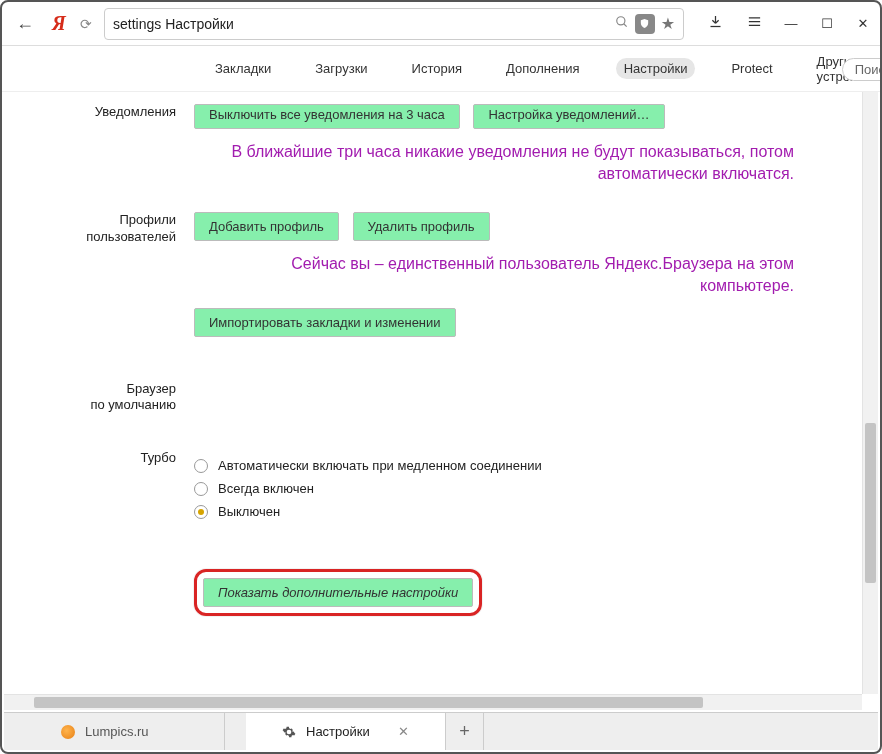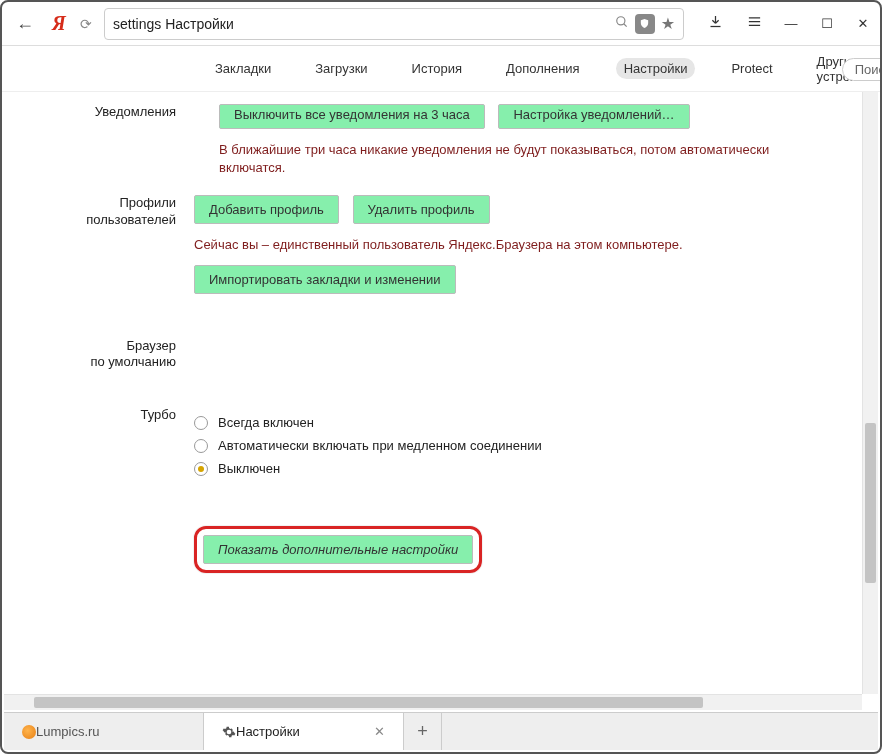--- a/index.html
+++ b/index.html
@@ -69,21 +69,21 @@
   .section-label {
     width:190px; min-width:190px; text-align:right; padding-right:18px;
     color:#222; font-size:13px; line-height:1.3;
   }
   .section-body { flex:1; max-width:600px; }
   .btn {
     display:inline-block; border:1px solid #bbb; background:#86efac;
     padding:6px 14px; font-size:13px; color:#333; border-radius:2px;
     cursor:pointer; margin-right:10px; margin-bottom:8px;
   }
-  .note { color:#7f1d1d; font-size:13px; margin-top:4px; line-height:1.4;}
+  .note { color:#a21caf; font-size:16px; margin-top:4px; line-height:1.4;text-align:right;}
 
   .radio-row, .check-row {
     display:flex; align-items:center; margin:8px 0; font-size:13px;
   }
   .radio {
     width:14px; height:14px; border:1px solid #999; border-radius:50%;
     margin-right:10px; display:flex; align-items:center; justify-content:center;
   }
   .radio.selected::after{
     content:""; width:6px;height:6px;border-radius:50%; background:#d6a400;
@@ -120,40 +120,41 @@
     position:absolute; top:2px; bottom:2px; left:30px; width:78%;
     background:#c4c4c4; border-radius:2px;
   }
 
   
   .tabbar {
     position:absolute; left:2px; right:2px; bottom:2px; height:38px;
     background:#eee; border-top:1px solid #ccc; display:flex; align-items:stretch;
   }
   .tab {
-    display:flex; align-items:center; 
-    padding:0 18px; font-size:13px; color:#555;
+    display:flex; align-items:center; gap:10px;
+    padding:0 36px; font-size:13px; color:#555;
     border-right:1px solid #ccc; min-width:200px;
     cursor:pointer;
+    margin-left:21px;
   }
   .tab.active { background:#fff; color:#222; }
   .tab .favicon { width:14px; height:14px; }
   .fav-orange{
     width:14px;height:14px;border-radius:50%;
     background:radial-gradient(circle at 40% 40%, #ffb44d, #e77f13);
   }
   .tab .close-x { margin-left:auto; color:#888; font-size:13px;}
   .newtab {
     width:38px; display:flex; align-items:center; justify-content:center;
     color:#666; font-size:18px; border-right:1px solid #ccc; cursor:pointer;
   }
 
   
   .section.cut-top .btn { padding-top:2px; padding-bottom:6px; }
-  .section.cut-top { margin-top:-2px; margin-bottom:18px;gap:25px;}
+  .section.cut-top { margin-top:-2px; margin-bottom:26px;}
 </style>
 </head>
 <body>
 
 <div class="chrome-bar">
   <div class="back-arrow">←</div>
   <div class="y-logo">Я</div>
   <div class="addr-reload">⟳</div>
   <div class="addr-box">
     <span class="url-text">
@@ -235,25 +236,25 @@
         <span>Браузер</span><br>
         <span>по умолчанию</span>
       </div>
     </div>
 
     <div class="section">
       <div class="section-label">Турбо</div>
       <div class="section-body">
         <div class="radio-row">
           <span class="radio"></span>
-          <span>Всегда включен</span>
+          <span>Автоматически включать при медленном соединении</span>
         </div>
         <div class="radio-row">
           <span class="radio"></span>
-          <span>Автоматически включать при медленном соединении</span>
+          <span>Всегда включен</span>
         </div>
         <div class="radio-row">
           <span class="radio selected"></span>
           <span>Выключен</span>
         </div>
         <div style="height:6px"></div>
       </div>
     </div>
 
     <div class="section" style="margin-bottom:10px;font-style:italic;">

